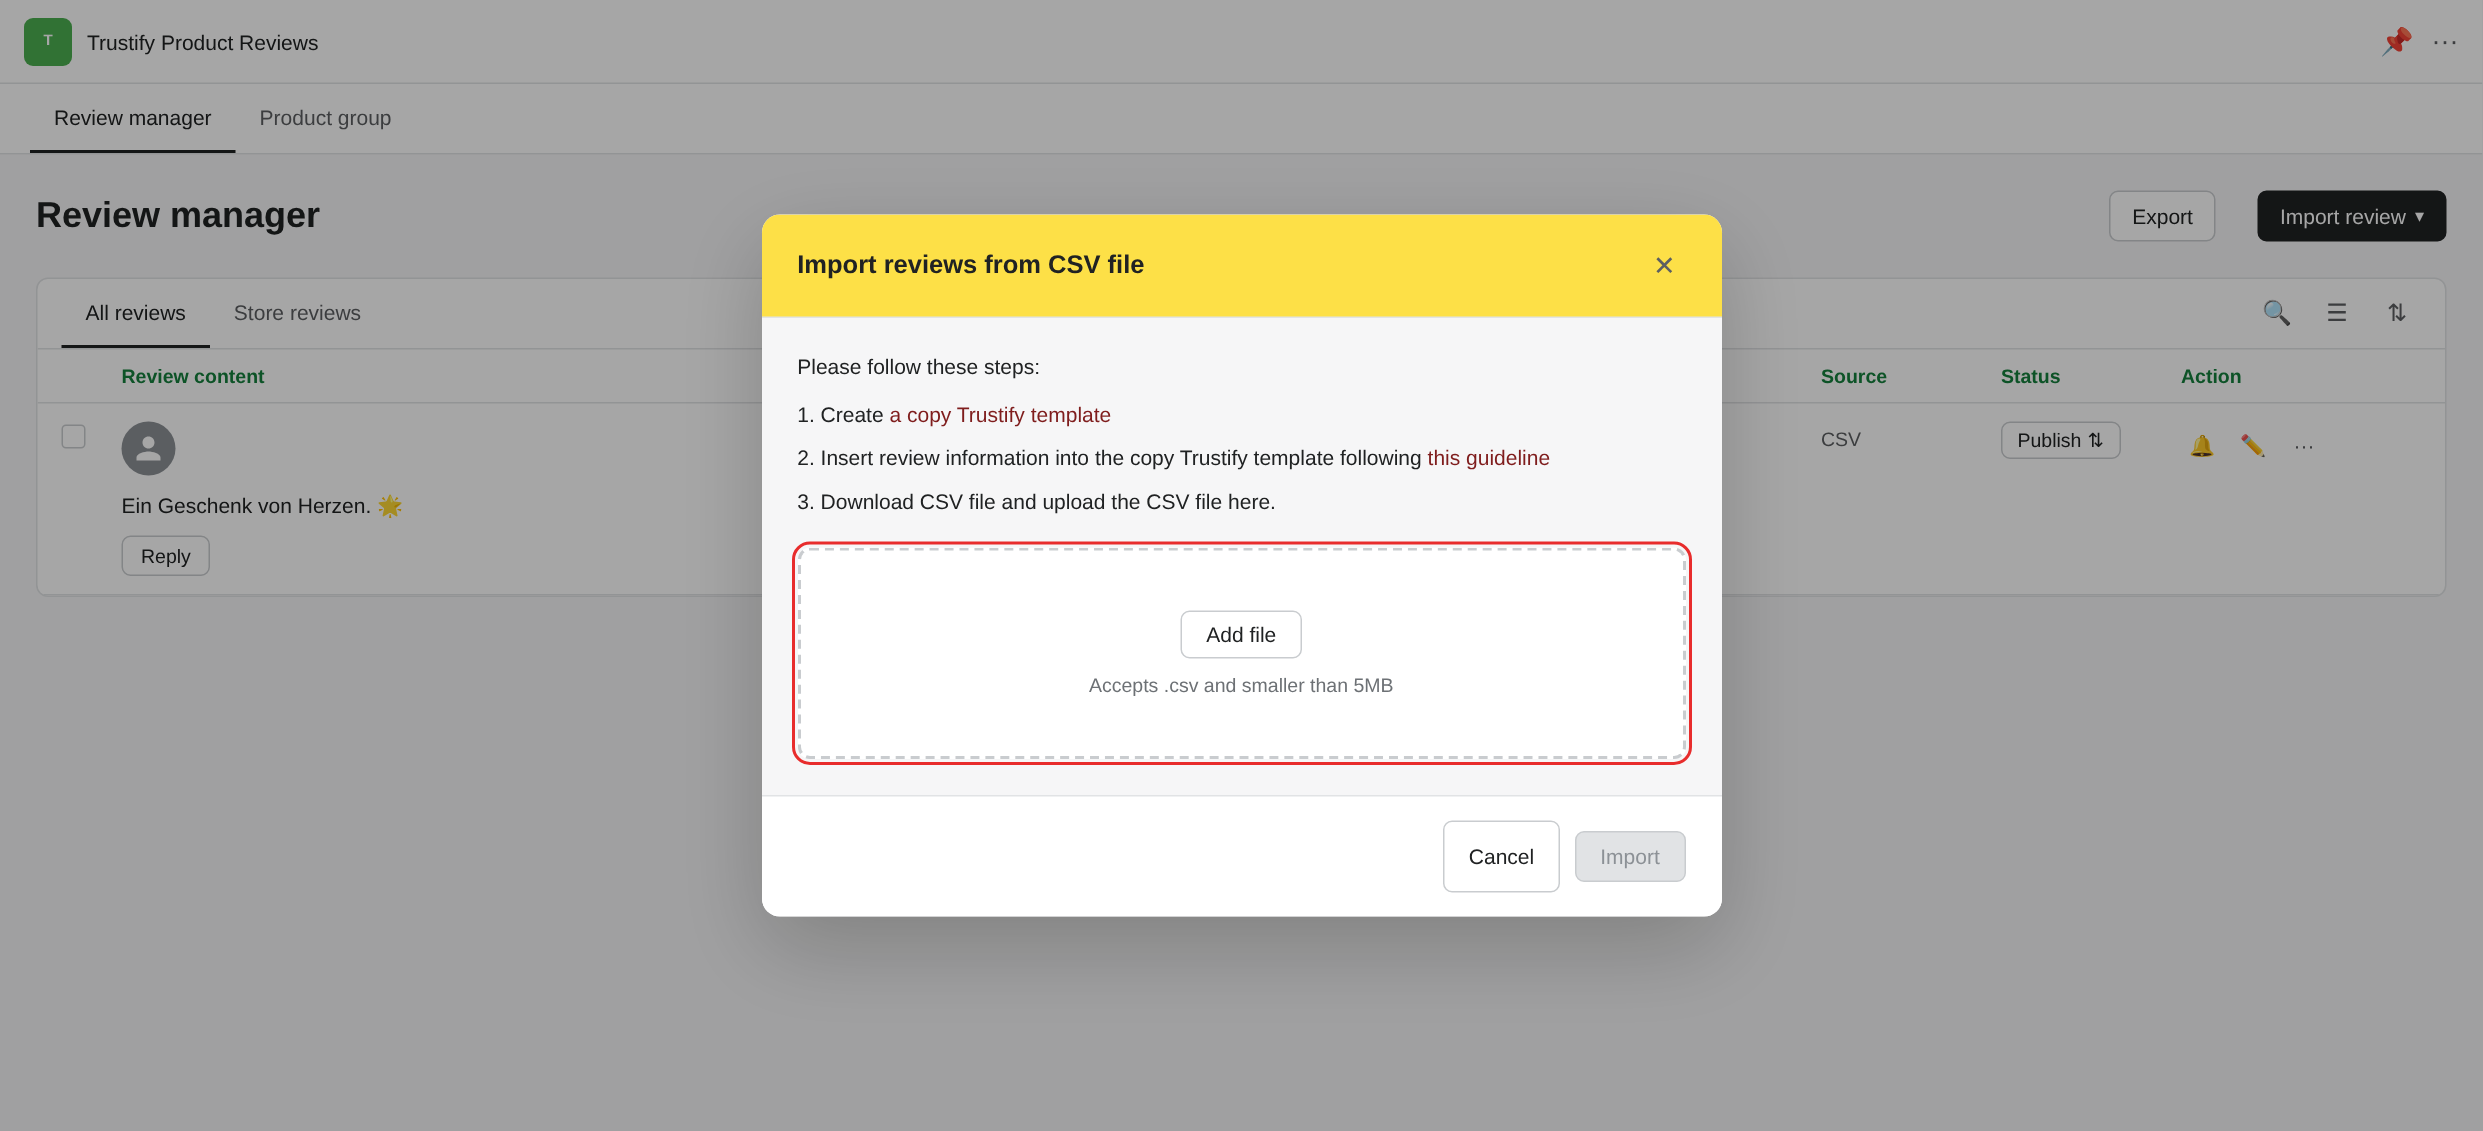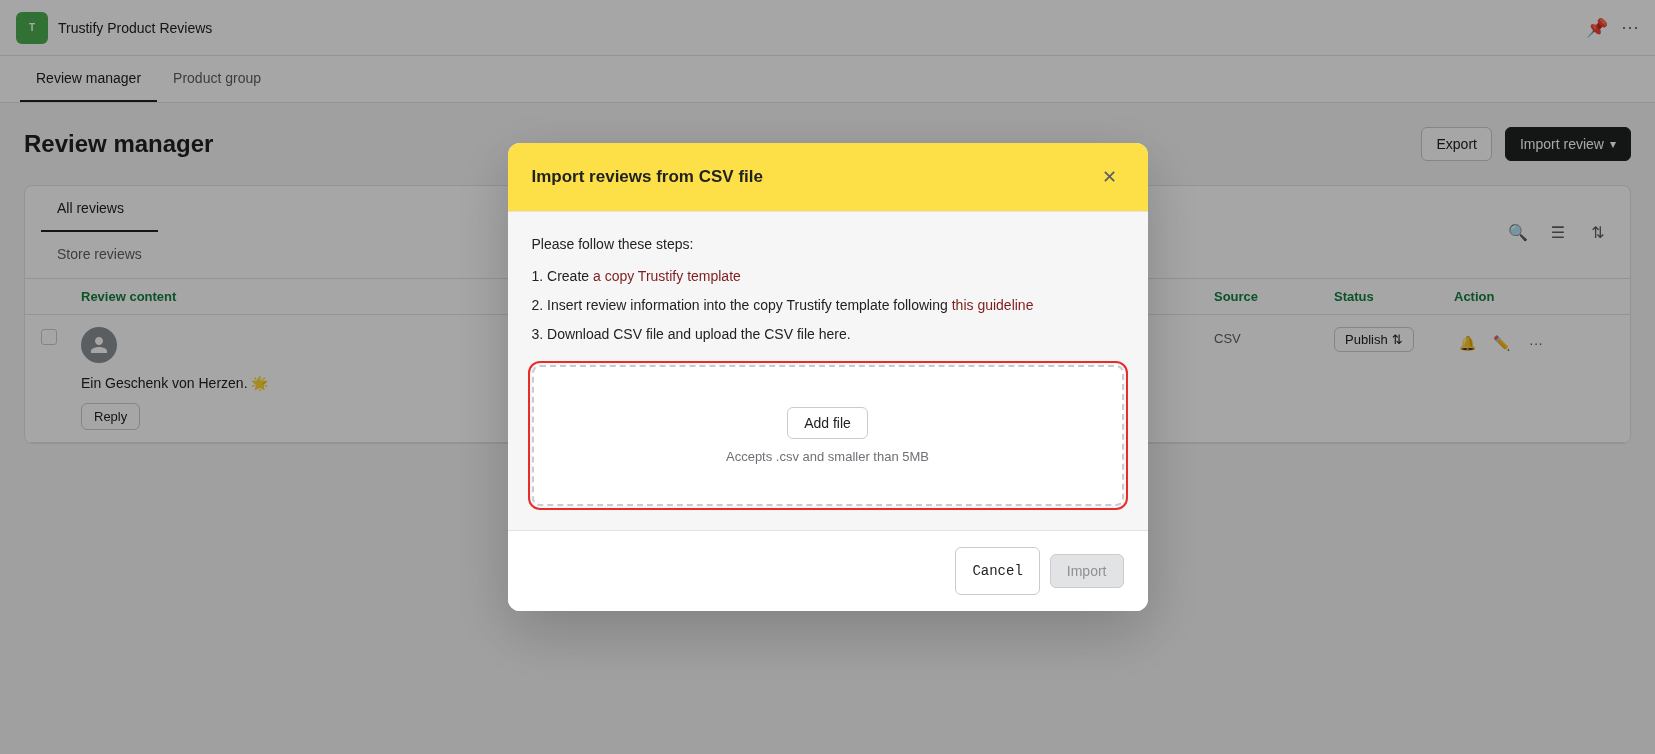--- a/index.html
+++ b/index.html
@@ -34,42 +34,42 @@
     .nav-tab.active { color: #202223; border-bottom: 2px solid #202223; font-weight: 500; }
 
     
     .page-content { padding: 24px; position: relative; }
 
     
     .page-header {
       display: flex; align-items: center; justify-content: space-between; margin-bottom: 24px;
     }
     .page-title { font-size: 24px; font-weight: 600; color: #202223; }
-    .header-actions { display: flex; align-items: center; gap: 13px; }
+    .header-actions { display: flex; align-items: center; gap: 28px; }
     .btn-export {
       padding: 8px 14px; background: #fff; border: 1px solid #c9cccf;
       border-radius: 6px; font-size: 14px; cursor: pointer; color: #202223;
     }
     .btn-import-review {
       padding: 8px 14px; background: #202223; border: 1px solid #202223;
       border-radius: 6px; font-size: 14px; cursor: pointer; color: #fff;
       display: flex; align-items: center; gap: 6px;
     }
     .btn-import-review .chevron { font-size: 12px; }
 
     
     .review-section {
       background: #fff; border-radius: 8px; border: 1px solid #e1e3e5;
       overflow: hidden;
     }
     .review-tabs-header {
       display: flex; align-items: center; justify-content: space-between;
       border-bottom: 1px solid #e1e3e5; padding: 0 16px;
     }
-    .review-tabs { display: flex; gap: 0; flex-direction: column; }
+    .review-tabs { display: flex; gap: 0; }
     .review-tab {
       padding: 14px 16px; font-size: 14px; color: #5c5f62;
       cursor: pointer; border-bottom: 2px solid transparent;
     }
     .review-tab.active { color: #202223; border-bottom: 2px solid #202223; font-weight: 500; }
     .review-tabs-actions { display: flex; align-items: center; gap: 8px; }
     .icon-btn {
       width: 32px; height: 32px; display: flex; align-items: center; justify-content: center;
       cursor: pointer; color: #5c5f62; border-radius: 4px; font-size: 16px;
     }
@@ -148,21 +148,21 @@
     .upload-hint { font-size: 13px; color: #6d7175; }
 
     
     .modal-footer {
       display: flex; align-items: center; justify-content: flex-end;
       padding: 16px 24px; border-top: 1px solid #e1e3e5;
       background: #fff; gap: 10px;
     }
     .btn-cancel {
       padding: 15px 16px; background: #fff; border: 1px solid #c9cccf;
-      border-radius: 6px; font-size: 14px; cursor: pointer; color: #202223; font-family: Liberation Mono, monospace;
+      border-radius: 6px; font-size: 14px; cursor: pointer; color: #202223;
     }
     .btn-import {
       padding: 8px 16px; background: #e1e3e5; border: 1px solid #c9cccf;
       border-radius: 6px; font-size: 14px; cursor: pointer; color: #8c9196;
     }
   </style>
 </head>
 <body>
 
 <div class="topbar">

